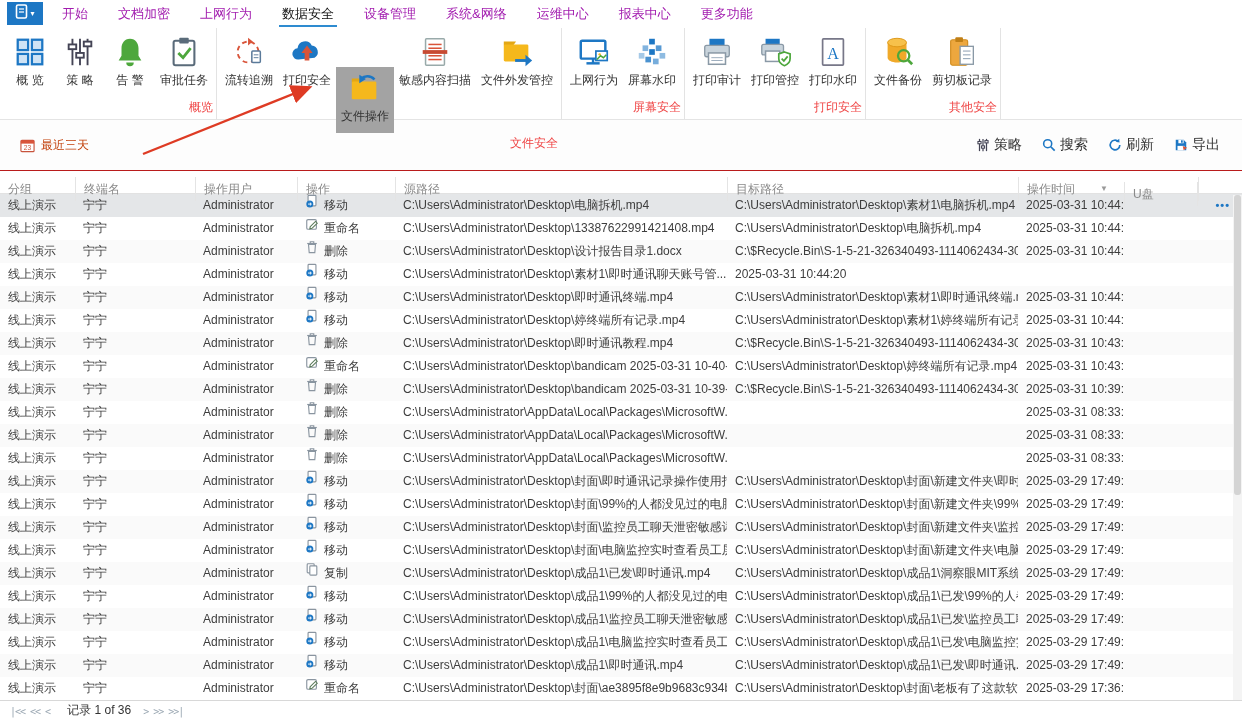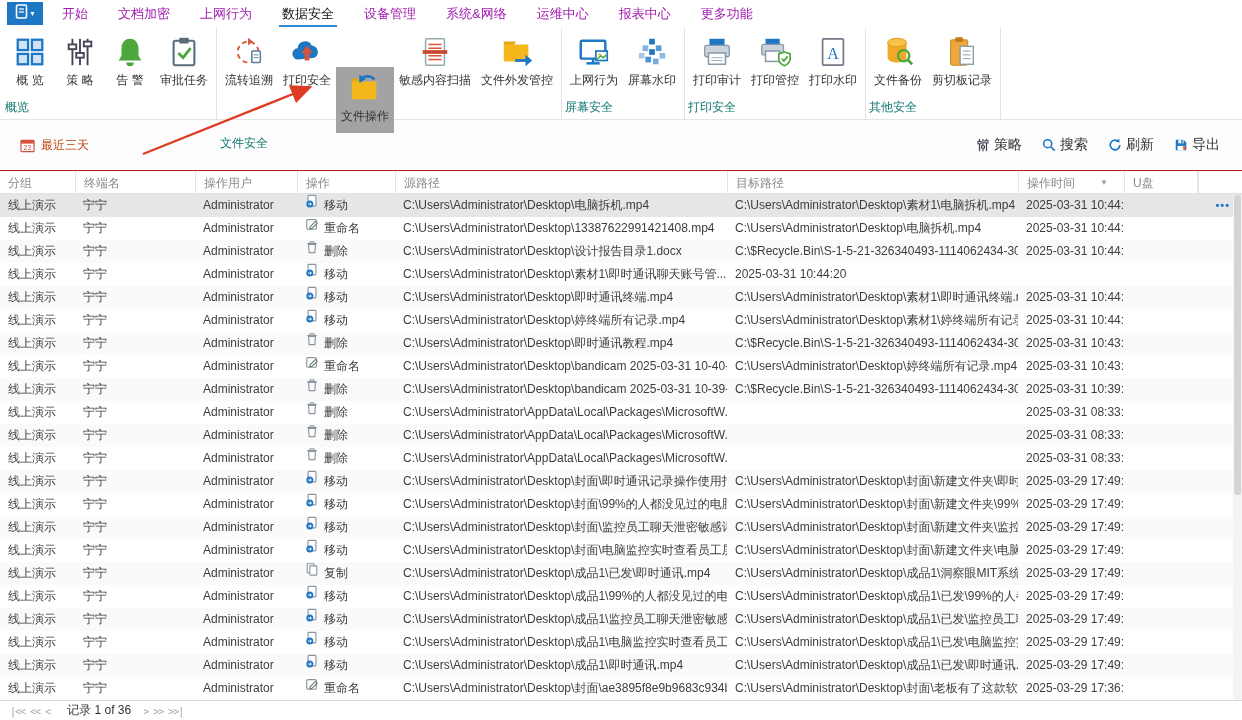--- a/index.html
+++ b/index.html
@@ -15,38 +15,38 @@
   .tab.active { color:#111; }
   .tab.active::after { content:""; position:absolute; left:12px; right:12px; bottom:1px; height:2px; background:#2e8bd0; }
 
   
   .ribbon { height:92px; display:flex; background:#fff; border-bottom:1px solid #e4e4e4; padding-left:2px; }
   .rgroup { display:flex; flex-direction:column; border-right:1px solid #e3e3e3; padding:0 3px; }
   .rgroup-items { flex:1; display:flex; align-items:flex-start; padding-top:3px; }
   .ritem { min-width:50px; padding:4px 5px 2px; display:flex; flex-direction:column; align-items:center; gap:3px; font-size:12px; color:#333; cursor:pointer; height:66px; white-space:nowrap; }
   .ritem.active { background:#a3a3a3;margin-top:36px; }
   .ritem .ic svg { width:34px; height:34px; display:block; }
-  .rgroup-label { text-align:left; font-size:12px; color:#0f766e; padding:2px 0 6px; }
+  .rgroup-label { text-align:right; font-size:12px; color:#ef4444; padding:2px 0 6px; }
 
   
   .filterbar { height:50px; display:flex; align-items:center; padding:0 22px 0 20px; background:#fdfdfd; }
   .date-filter { display:flex; align-items:center; gap:6px; font-size:12px; color:#c2410c; cursor:pointer; }
   .date-filter .ic svg { width:15px; height:15px; display:block; }
   .filter-actions { margin-left:auto; display:flex; gap:20px; }
   .fact { display:flex; align-items:center; gap:4px; font-size:14px; color:#333; cursor:pointer; }
   .fact .ic svg { width:14px; height:14px; display:block; }
 
   
   .tablewrap { position:relative; }
   .grid-row { display:grid; grid-template-columns:75px 120px 102px 98px 332px 291px 106px 74px 1fr; align-items:center; }
   .thead { height:24px; border-top:1px solid #b91c1c; border-bottom:1px solid #e2e2e2; background:#fff; }
   .th { font-size:12px; color:#8a8a8a; padding:0 8px; height:24px; line-height:24px; border-left:1px solid #e4e4e4; white-space:nowrap; overflow:hidden; display:flex; align-items:center; justify-content:space-between; cursor:pointer; }
   .th:first-child { border-left:none; }
   .th .sort { font-size:8px; color:#9a9a9a; margin-right:8px; }
-  .th.usb-col { border-right:1px solid #e4e4e4; }
+  .th.usb-col { border-right:1px solid #e4e4e4;margin-top:11px; }
   .tbody { height:506px; overflow:hidden; }
   .trow { height:23px; font-size:12px; color:#3d3d3d; cursor:pointer; }
   .trow:nth-child(odd) { background:#fafafa; }
   .trow:nth-child(even) { background:#fff; }
   .trow.selected { background:#e4e6e8; }
   .td { padding:0 8px; white-space:nowrap; overflow:hidden; height:23px; line-height:23px; }
   .td.op { display:flex; gap:5px; }
   .td.op .ic svg { width:14px; height:14px; display:block; }
   .td.actions { color:#1d77c4; font-weight:bold; letter-spacing:1px; font-size:11px; text-align:right; padding-right:12px; cursor:pointer; }
   .vscroll { position:absolute; right:0; top:25px; width:9px; height:505px; background:#f4f4f4; }

